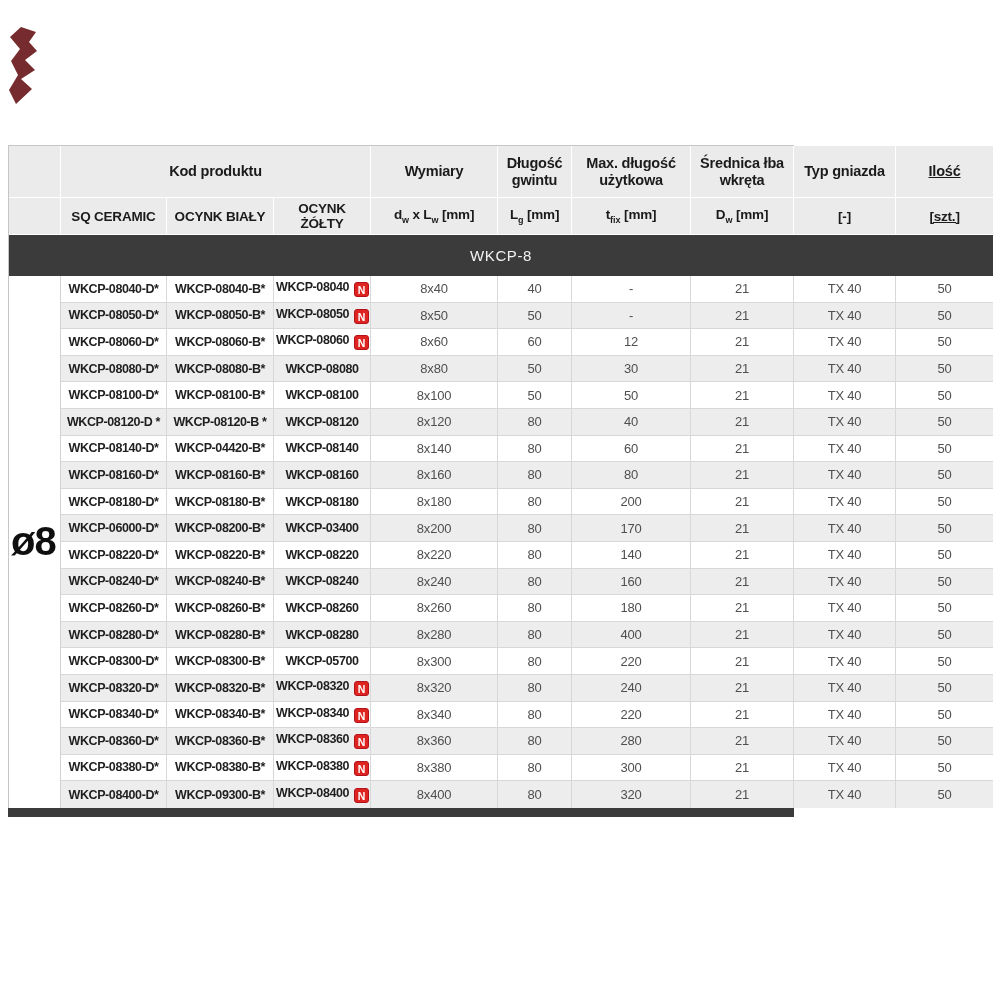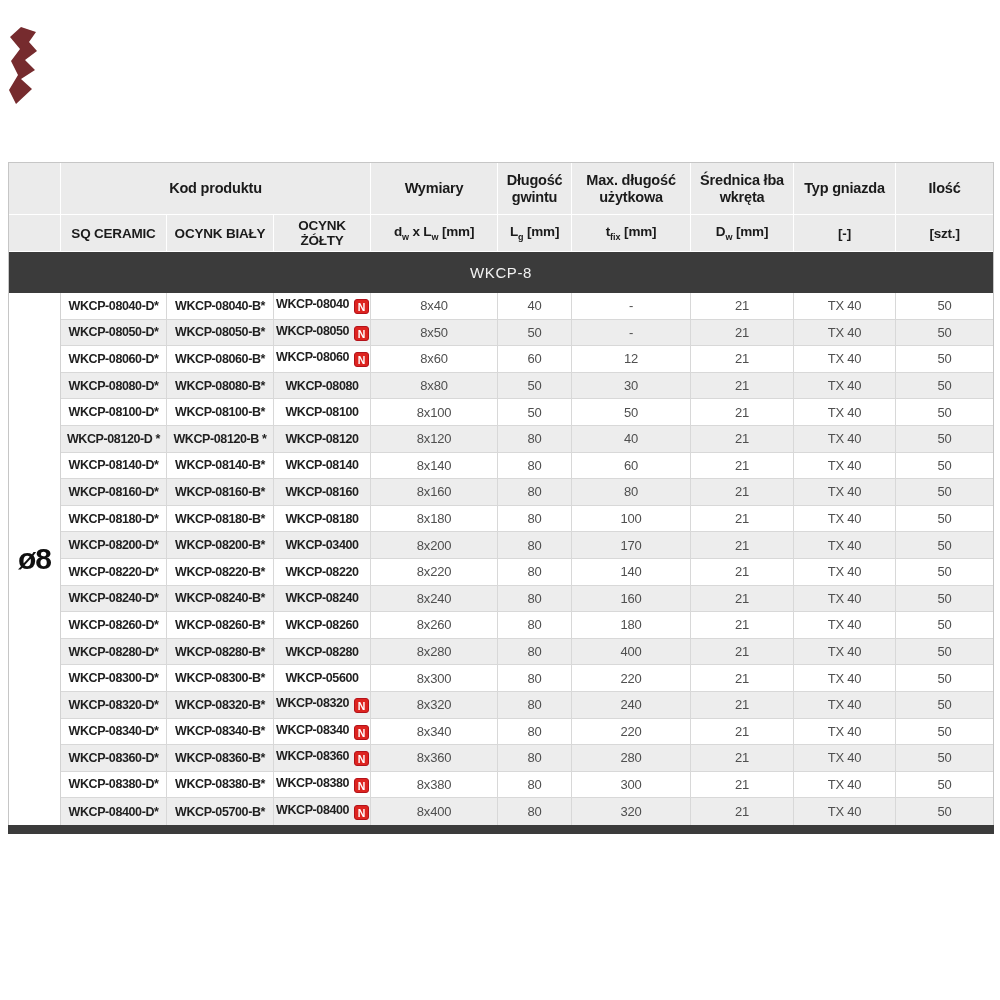--- a/index.html
+++ b/index.html
@@ -6,31 +6,31 @@
   body{
     width:1000px;height:1000px;position:relative;background:#ffffff;
     font-family:"Liberation Sans", sans-serif;
     -webkit-font-smoothing:antialiased;
   }
   *{box-sizing:border-box;}
 
   .corner-mark{position:absolute;left:9px;top:27px;width:29px;height:77px;}
 
   .tbl-wrap{
-    position:absolute;left:8px;top:162px;width:986px;
+    position:absolute;left:8px;top:145px;width:786px;
     border:1px solid #c6c6c6;border-bottom:none;background:#0ea5e9;
   }
   table{border-collapse:separate;border-spacing:0;table-layout:fixed;width:100%;}
 
   thead th{
     background:#ebebeb;border-right:1px solid #ffffff;border-bottom:1px solid #ffffff;
     font-weight:bold;color:#1b1b1b;text-align:center;vertical-align:middle;
     padding:2px 3px;
   }
-  thead th:last-child{border-right:none;}
+  thead th:last-child{border-right:none;text-decoration:underline;}
   tr.h1 th{font-size:14.5px;line-height:1.15;height:52px;letter-spacing:-0.2px;}
   tr.h2 th{font-size:13.5px;height:37px;letter-spacing:-0.2px;}
 
   .sub{font-size:9px;vertical-align:-4px;letter-spacing:0;}
 
   tr.band td{
     background:#3b3b3b;color:#f2f2f2;text-align:center;
     font-size:15px;height:30px;letter-spacing:0.6px;border:none;padding:12px;
   }
 
@@ -39,21 +39,21 @@
     text-align:center;vertical-align:middle;height:26.6px;padding:0 2px;
     white-space:nowrap;overflow:hidden;
   }
   tbody td:last-child{border-right:none;}
   tbody tr:last-child td{border-bottom:none;}
   tbody tr.stripe td{background:#ededed;}
   tbody tr.plain td{background:#ffffff;}
 
   td.size-cell{
     background:#ffffff !important;border-right:1px solid #d2d2d2;border-bottom:none;
-    font-size:30px;font-weight:bold;color:#0f0f0f;text-align:center;letter-spacing:-1px;
+    font-size:40px;font-weight:bold;color:#0f0f0f;text-align:left;letter-spacing:-1px;
   }
 
   .code{font-size:12.5px;font-weight:bold;color:#1f1f1f;letter-spacing:-0.4px;}
   .val{font-size:13px;color:#4f4f4f;letter-spacing:-0.2px;}
 
   .badge{
     display:inline-block;width:15px;height:15px;line-height:15px;
     background:#dd2420;border:1px solid #b3121a;color:#ffffff;
     font-size:10.5px;font-weight:bold;border-radius:3px;margin-left:5px;
     vertical-align:-3px;text-align:center;letter-spacing:0;
@@ -172,21 +172,21 @@
           <td class="code"><span>WKCP-08120</span></td>
           <td class="val"><span>8x120</span></td>
           <td class="val"><span>80</span></td>
           <td class="val"><span>40</span></td>
           <td class="val"><span>21</span></td>
           <td class="val"><span>TX 40</span></td>
           <td class="val"><span>50</span></td>
         </tr>
         <tr class="plain">
           <td class="code"><span>WKCP-08140-D*</span></td>
-          <td class="code"><span>WKCP-08140-B*</span></td>
+          <td class="code"><span>WKCP-04420-B*</span></td>
           <td class="code"><span>WKCP-08140</span></td>
           <td class="val"><span>8x140</span></td>
           <td class="val"><span>80</span></td>
           <td class="val"><span>60</span></td>
           <td class="val"><span>21</span></td>
           <td class="val"><span>TX 40</span></td>
           <td class="val"><span>50</span></td>
         </tr>
         <tr class="stripe">
           <td class="code"><span>WKCP-08160-D*</span></td>
@@ -198,27 +198,27 @@
           <td class="val"><span>21</span></td>
           <td class="val"><span>TX 40</span></td>
           <td class="val"><span>50</span></td>
         </tr>
         <tr class="plain">
           <td class="code"><span>WKCP-08180-D*</span></td>
           <td class="code"><span>WKCP-08180-B*</span></td>
           <td class="code"><span>WKCP-08180</span></td>
           <td class="val"><span>8x180</span></td>
           <td class="val"><span>80</span></td>
-          <td class="val"><span>100</span></td>
-          <td class="val"><span>21</span></td>
-          <td class="val"><span>TX 40</span></td>
-          <td class="val"><span>50</span></td>
-        </tr>
-        <tr class="stripe">
-          <td class="code"><span>WKCP-08200-D*</span></td>
+          <td class="val"><span>200</span></td>
+          <td class="val"><span>21</span></td>
+          <td class="val"><span>TX 40</span></td>
+          <td class="val"><span>50</span></td>
+        </tr>
+        <tr class="stripe">
+          <td class="code"><span>WKCP-06000-D*</span></td>
           <td class="code"><span>WKCP-08200-B*</span></td>
           <td class="code"><span>WKCP-03400</span></td>
           <td class="val"><span>8x200</span></td>
           <td class="val"><span>80</span></td>
           <td class="val"><span>170</span></td>
           <td class="val"><span>21</span></td>
           <td class="val"><span>TX 40</span></td>
           <td class="val"><span>50</span></td>
         </tr>
         <tr class="plain">
@@ -261,21 +261,21 @@
           <td class="val"><span>8x280</span></td>
           <td class="val"><span>80</span></td>
           <td class="val"><span>400</span></td>
           <td class="val"><span>21</span></td>
           <td class="val"><span>TX 40</span></td>
           <td class="val"><span>50</span></td>
         </tr>
         <tr class="plain">
           <td class="code"><span>WKCP-08300-D*</span></td>
           <td class="code"><span>WKCP-08300-B*</span></td>
-          <td class="code"><span>WKCP-05600</span></td>
+          <td class="code"><span>WKCP-05700</span></td>
           <td class="val"><span>8x300</span></td>
           <td class="val"><span>80</span></td>
           <td class="val"><span>220</span></td>
           <td class="val"><span>21</span></td>
           <td class="val"><span>TX 40</span></td>
           <td class="val"><span>50</span></td>
         </tr>
         <tr class="stripe">
           <td class="code"><span>WKCP-08320-D*</span></td>
           <td class="code"><span>WKCP-08320-B*</span></td>
@@ -315,21 +315,21 @@
           <td class="code"><span>WKCP-08380</span><span class="badge">N</span></td>
           <td class="val"><span>8x380</span></td>
           <td class="val"><span>80</span></td>
           <td class="val"><span>300</span></td>
           <td class="val"><span>21</span></td>
           <td class="val"><span>TX 40</span></td>
           <td class="val"><span>50</span></td>
         </tr>
         <tr class="stripe">
           <td class="code"><span>WKCP-08400-D*</span></td>
-          <td class="code"><span>WKCP-05700-B*</span></td>
+          <td class="code"><span>WKCP-09300-B*</span></td>
           <td class="code"><span>WKCP-08400</span><span class="badge">N</span></td>
           <td class="val"><span>8x400</span></td>
           <td class="val"><span>80</span></td>
           <td class="val"><span>320</span></td>
           <td class="val"><span>21</span></td>
           <td class="val"><span>TX 40</span></td>
           <td class="val"><span>50</span></td>
         </tr>
       </tbody>
   </table>

